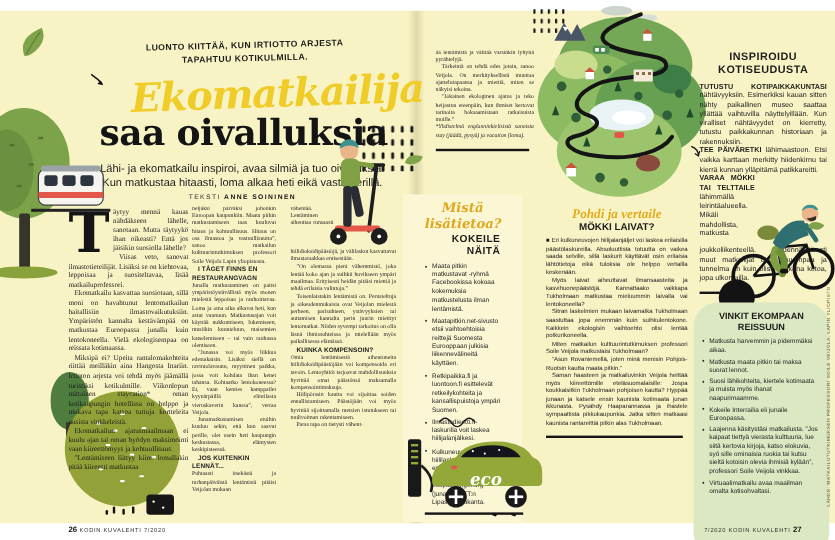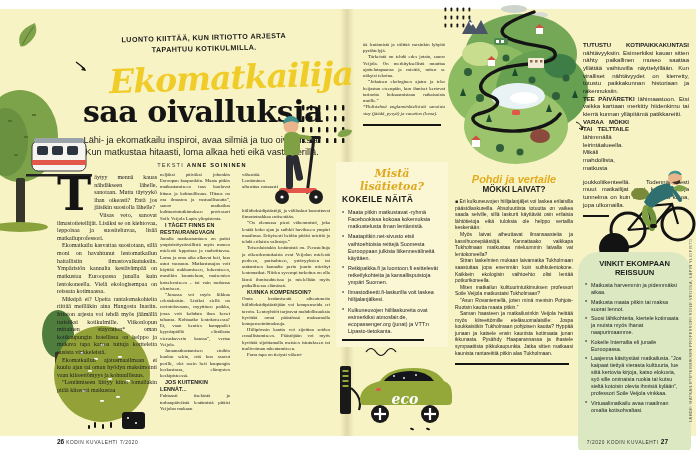--- a/index.html
+++ b/index.html
@@ -35,34 +35,34 @@
   .colhead{font-family:"Liberation Sans",sans-serif;font-weight:bold;font-size:5.4px;
           margin:5px 0 1px;text-indent:0;letter-spacing:.1px;text-align:left}
   .dropcap{float:left;font-family:"DejaVu Serif",serif;font-weight:bold;font-size:46px;
           line-height:.82;padding:2px 3px 0 0;color:#141414}
   .scooter-spacer{float:right;width:50px;height:36px;margin-left:2px}
   .footnote{font-style:italic;margin-top:3px}
   .divider{height:2px;background:#151515;border:none;margin:0}
   .col4 .divider{width:78px;margin-top:7px}
 
   
-  .infobox{position:absolute;left:336px;top:162px;width:112px;padding:5px 6px 6px;
+  .infobox{position:absolute;left:336px;top:162px;width:99px;padding:5px 18px 6px;
           background:#fbf6d4;font-family:"Liberation Sans",sans-serif;box-sizing:border-box}
   .infobox-script{text-align:center;font-family:"DejaVu Serif",serif;font-style:italic;
           font-weight:bold;font-size:11px;color:#dfa81f}
-  .infobox-caps{text-align:left;font-weight:bold;font-size:8.5px;letter-spacing:.4px;margin:1px 0 5px}
+  .infobox-caps{text-align:right;font-weight:bold;font-size:8.5px;letter-spacing:.4px;margin:1px 0 5px}
   .blist{margin:0;padding:0;list-style:none;text-align:left}
   .infobox .blist li{font-size:5.4px;line-height:1.32;margin-bottom:3px;padding-left:6px;position:relative}
   .infobox .blist li::before{content:"●";position:absolute;left:0;top:.5px;font-size:3.6px}
   .infobox .divider{width:82px;margin-top:4px}
 
   
   .rcol{position:absolute;left:455px;top:168px;width:118px;font-family:"Liberation Sans",sans-serif}
   .rcol-h1{text-align:center;font-weight:bold;font-size:8.2px;line-height:1.25;letter-spacing:.2px}
-  .rcol-script{text-align:center;font-family:Liberation Sans, sans-serif;font-style:italic;font-weight:bold;
+  .rcol-script{text-align:center;font-family:Liberation Serif, serif;font-style:italic;font-weight:bold;
           font-size:11px;color:#e3ac1e;margin-top:5px}
   .rcol-h2{text-align:center;font-weight:bold;font-size:8.2px;margin:0 0 4px}
   .rcol p{margin:0;font-size:5px;line-height:1.32;text-align:justify;text-indent:5px}
   .rcol p.ni{text-indent:0}
   .rcol .divider{width:114px;margin-top:7px}
 
   
   .sidebar{position:absolute;left:583px;top:42px;width:106px;font-family:"Liberation Sans",sans-serif}
   .sidebar-title{text-align:center;font-weight:bold;font-size:9px;line-height:1.25;letter-spacing:.4px;margin-bottom:5px}
   .sidebar p{margin:0;font-size:6px;line-height:1.28;text-align:justify}
@@ -334,20 +334,21 @@
     <p class="ni">■ Eri kulkuneuvojen hiilijalanjäljet voi laskea erilaisilla päästölaskureilla. Absoluuttista totuutta on vaikea saada selville, sillä laskurit käyttävät osin erilaisia lähtötietoja eikä tuloksia ole helppo vertailla keskenään.</p>
     <p>Myös laivat aiheuttavat ilmansaasteita ja kasvihuonepäästöjä. Kannattaako vaikkapa Tukholmaan matkustaa mieluummin laivalla vai lentokoneella?</p>
     <p>Sitran laskelmien mukaan laivamatka Tukholmaan saastuttaa jopa enemmän kuin suihkulentokone. Kaikkein ekologisin vaihtoehto olisi lentää potkurikoneella.</p>
     <p>Miten matkailun kulttuurintutkimuksen professori Soile Veijola matkustaisi Tukholmaan?</p>
     <p>”Asun Rovaniemellä, joten minä menisin Pohjois-Ruotsin kautta maata pitkin.”</p>
     <p>Saman haasteen ja matkailuvinkin Veijola heittää myös kiireettömille eteläsuomalaisille: Jospa koukkaisitkin Tukholmaan pohjoisen kautta? Hyppää junaan ja katsele ensin kaunista kotimaata junan ikkunasta. Pysähdy Haaparannassa ja ihastele sympaattista pikkukaupunkia. Jatka sitten matkaasi kaunista rantareittiä pitkin alas Tukholmaan.</p>
     <hr class="divider">
   </div>
 
   <div class="sidebar">
+    <div class="sidebar-title">INSPIROIDU KOTISEUDUSTA</div>
     <p><span class="lead">TUTUSTU KOTIPAIKKAKUNTASI</span> <span>nähtävyyksiin. Esimerkiksi kauan sitten nähty paikallinen museo saattaa yllättää vaihtuvilla näyttelyillään. Kun viralliset nähtävyydet on kierretty, tutustu paikkakunnan historiaan ja rakennuksiin.</span></p>
     <p><span class="lead">TEE PÄIVÄRETKI</span> <span>lähimaastoon. Etsi vaikka karttaan merkitty hiidenkirnu tai kierrä kunnan ylläpitämä patikkareitti.</span></p>
     <p><span class="cyclist-spacer"></span><span class="lead">VARAA MÖKKI TAI TELTTAILE</span> <span>lähimmällä leirintäalueella. Mikäli mahdollista, matkusta joukkoliikenteellä. Todennäköisesti muut matkailijat ovat kauempaa ja tunnelma on kuin olisit kaukana kotoa, jopa ulkomailla.</span></p>
     <div class="sidebar-div"></div>
   </div>
 
   <svg class="abs" style="left:594px;top:154px" width="102" height="112" viewBox="0 0 102 112">
     <circle cx="20" cy="94" r="15" fill="#131313"></circle>
     <circle cx="34" cy="76" r="17" fill="none" stroke="#131313" stroke-width="3"></circle>
     <circle cx="84" cy="70" r="16" fill="none" stroke="#131313" stroke-width="3"></circle>

